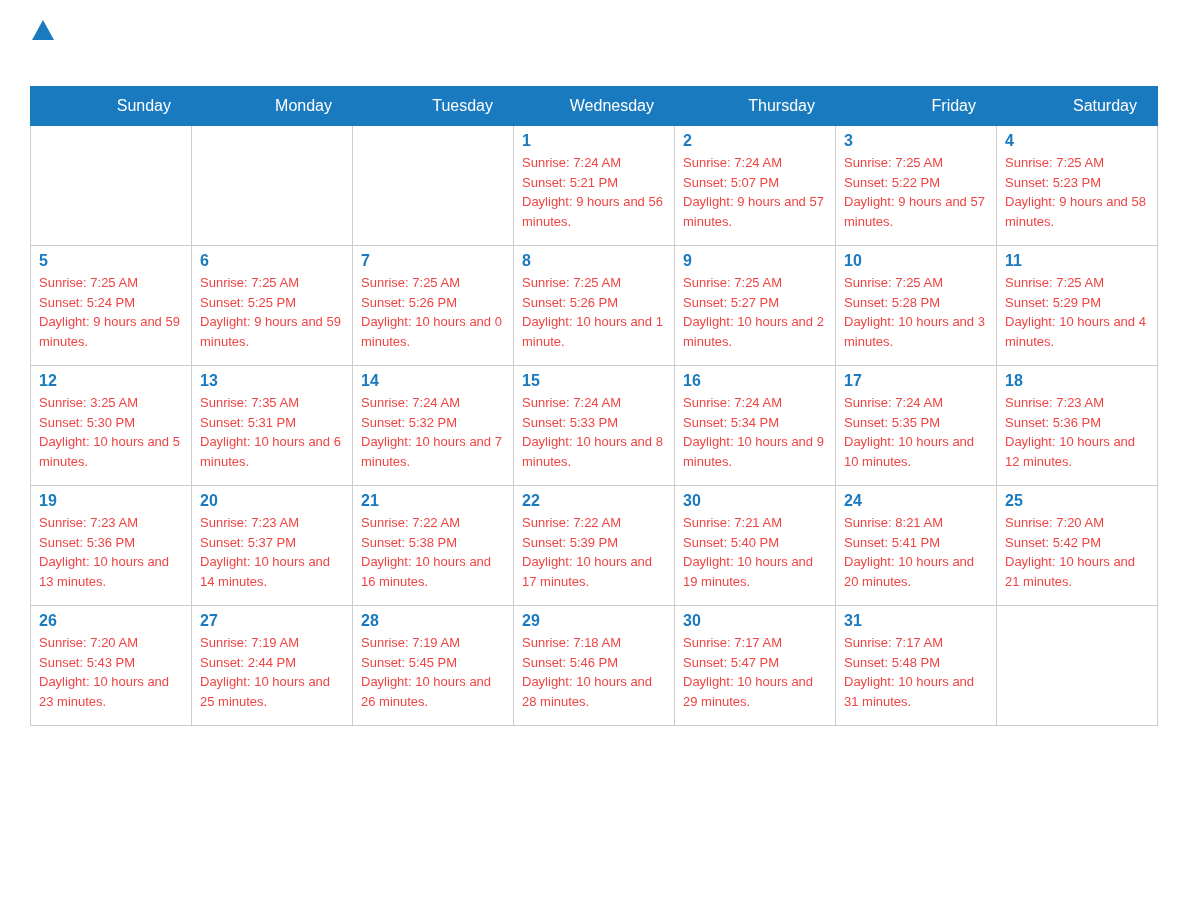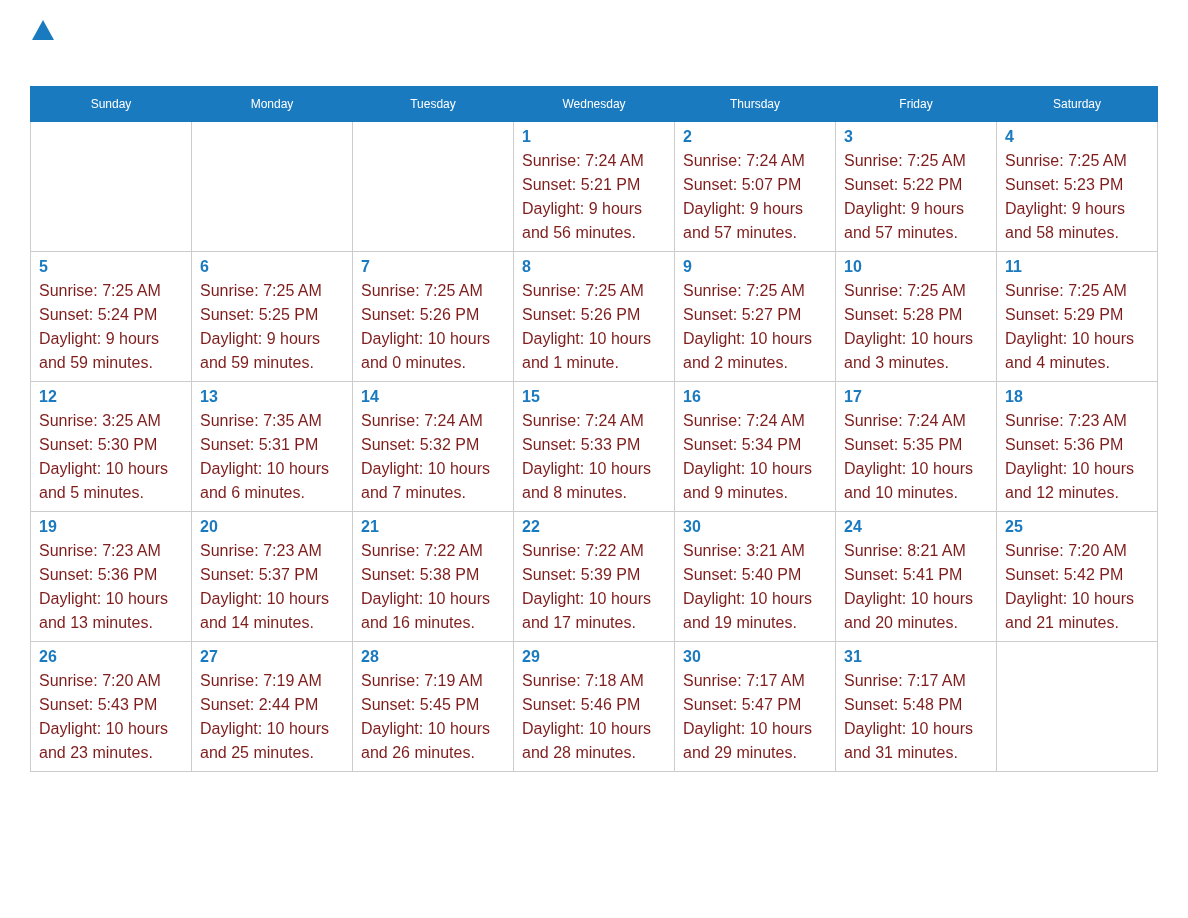--- a/index.html
+++ b/index.html
@@ -31,44 +31,44 @@
       margin-top: 4px;
     }
     .calendar {
       width: 100%;
       border-collapse: collapse;
       margin-top: 10px;
     }
     .calendar th {
       background-color: #1a7abf;
       color: #fff;
-      padding: 10px 9px;
-      text-align: center;
-      font-size: 12px;
+      padding: 10px 20px;
+      text-align: right;
+      font-size: 16px;
       font-weight: normal;
       border: 1px solid #1a7abf;
     }
     .calendar td {
       border: 1px solid #ccc;
       vertical-align: top;
       padding: 6px 8px;
       width: calc(100% / 7);
       min-height: 110px;
       height: 120px;
     }
     .day-number {
       font-size: 16px;
       color: #1a7abf;
       font-weight: bold;
       display: block;
       margin-bottom: 3px;
     }
     .day-info {
-      font-size: 16px;
-      color: #7f1d1d;
+      font-size: 13px;
+      color: #ef4444;
       line-height: 1.5;
     }
     .empty-cell {
       background: #fff;
     }
     .logo-wrapper {
       display: flex;
       flex-direction: column;
       align-items: flex-start;
     }
@@ -272,21 +272,21 @@
         </td>
         <td>
           <span class="day-number">22</span>
           <div class="day-info">Sunrise: 7:22 AM
 Sunset: 5:39 PM
 Daylight: 10 hours
 and 17 minutes.</div>
         </td>
         <td>
           <span class="day-number">30</span>
-          <div class="day-info">Sunrise: 3:21 AM
+          <div class="day-info">Sunrise: 7:21 AM
 Sunset: 5:40 PM
 Daylight: 10 hours
 and 19 minutes.</div>
         </td>
         <td>
           <span class="day-number">24</span>
           <div class="day-info">Sunrise: 8:21 AM
 Sunset: 5:41 PM
 Daylight: 10 hours
 and 20 minutes.</div>

